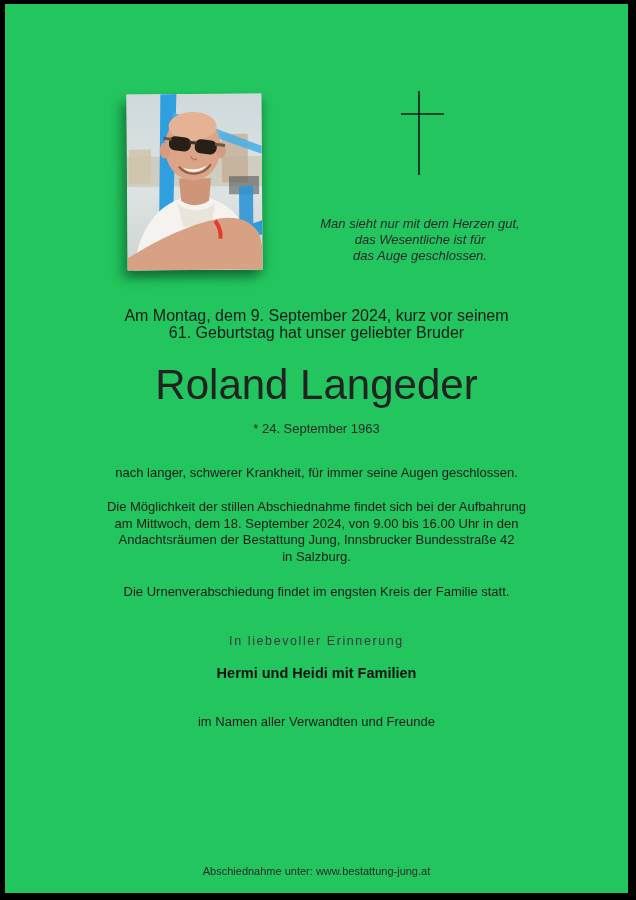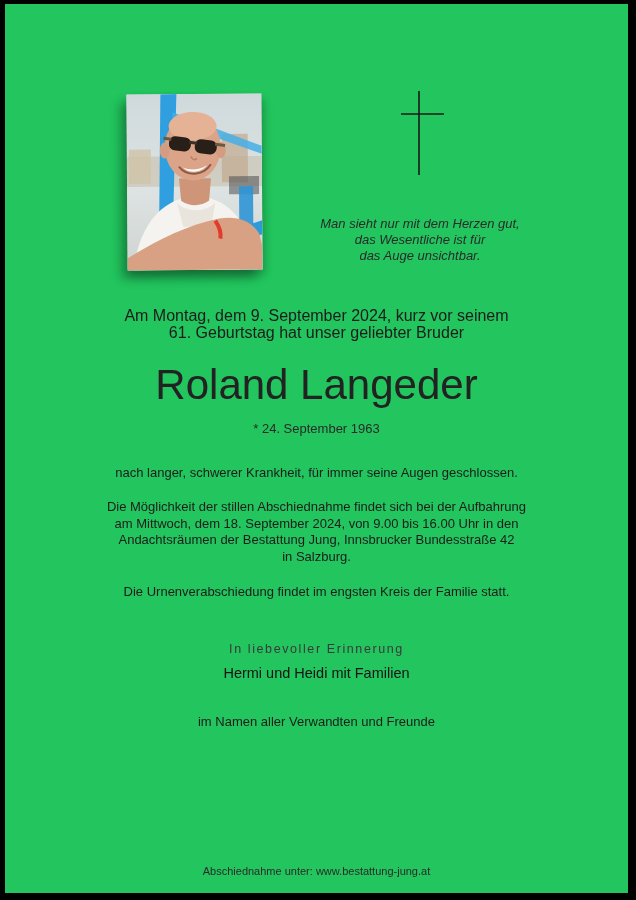--- a/index.html
+++ b/index.html
@@ -33,22 +33,22 @@
     text-align:center;font-style:italic;
     font-size:13px;line-height:16px;color:#2a2a2a;
   }
 
   .intro{top:304px;font-size:16px;line-height:16.5px;}
   .name{top:357px;font-size:42px;font-weight:400;letter-spacing:0px;color:#222;}
   .birth{top:417px;font-size:13px;color:#2a2a2a;}
   .death{top:461px;font-size:13px;text-align:center;}
   .viewing{top:495px;font-size:13px;line-height:16.5px;}
   .urn{top:580px;font-size:13px;}
-  .remember{top:630px;font-size:12.5px;letter-spacing:1.6px;color:#3a3a3a;margin-top:8px;}
-  .family{top:661px;font-size:14.5px;color:#141414;}
+  .remember{top:630px;font-size:12.5px;letter-spacing:1.6px;color:#3a3a3a;}
+  .family{top:661px;font-size:14.5px;color:#141414;font-weight:bold;}
   .behalf{top:710px;font-size:13px;}
   .footer{top:861px;font-size:11px;color:#2a2a2a;}
 </style>
 </head>
 <body>
 
 <div class="card">
 
   <div class="abs photo">
     <svg viewBox="0 0 135 175" preserveAspectRatio="none">
@@ -102,21 +102,21 @@
   <div class="abs cross">
     <svg width="48" height="90" viewBox="0 0 48 90">
       <line x1="20" y1="3" x2="20" y2="87" stroke="#1a1a1a" stroke-width="1.6"></line>
       <line x1="2" y1="26" x2="45" y2="26" stroke="#1a1a1a" stroke-width="1.6"></line>
     </svg>
   </div>
 
   <div class="abs quote">
     <div>Man sieht nur mit dem Herzen gut,</div>
     <div>das Wesentliche ist für</div>
-    <div>das Auge unsichtbar.</div>
+    <div>das Auge geschlossen.</div>
   </div>
 
   <div class="abs center intro">
     <div>Am Montag, dem 9. September 2024, kurz vor seinem</div>
     <div>61. Geburtstag hat unser geliebter Bruder</div>
   </div>
 
   <div class="abs center name">Roland Langeder</div>
 
   <div class="abs center birth">* 24. September 1963</div>

